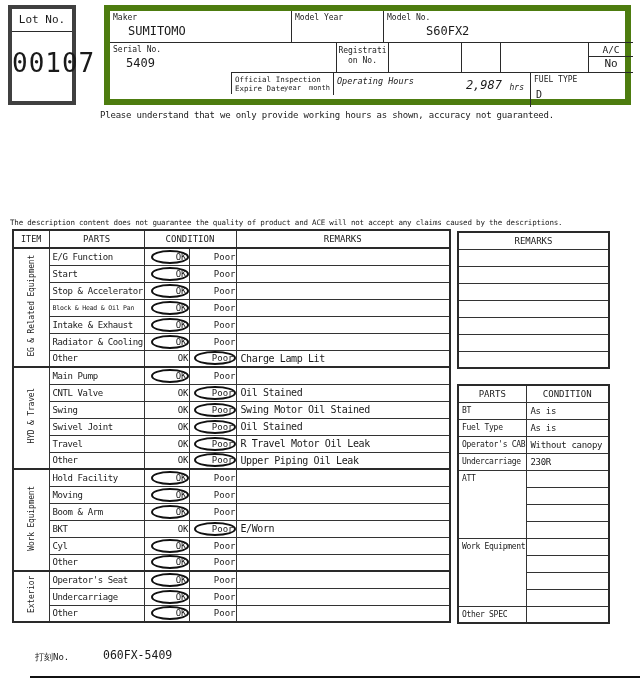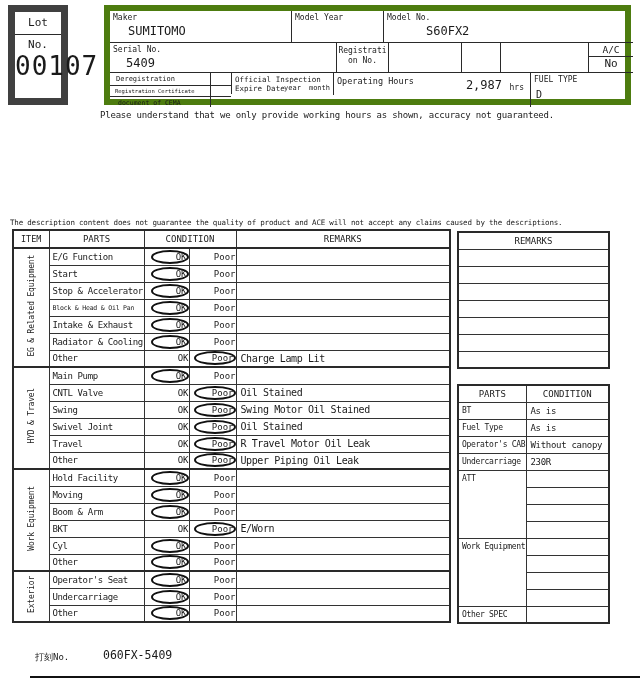--- a/index.html
+++ b/index.html
@@ -2,21 +2,21 @@
 <html><head>
 <meta charset="utf-8">
 <style>
   * { margin:0; padding:0; box-sizing:border-box; }
   html,body { background:#fff; }
   .page {
     position:relative; width:640px; height:680px; background:#ffffff;
     font-family:"DejaVu Sans Mono", monospace; color:#1a1a1a; overflow:hidden;
   }
   
-  .lot-box { position:absolute; left:8px; top:5px; width:60px; height:100px; border:7px solid #404040; }
+  .lot-box { position:absolute; left:8px; top:5px; width:68px; height:100px; border:4px solid #404040; }
   .lot-label { height:23px; line-height:22px; border-bottom:1px solid #2a2a2a; text-align:center; font-size:11px; }
   .lot-value { text-align:center; font-size:26px; letter-spacing:1px; margin-top:16px; }
   
   .hdr { position:absolute; left:104px; top:5px; width:527px; height:100px; border:6px solid #4d7c0f; }
   .hc { position:absolute; overflow:hidden; }
   .bl { border-left:1px solid #2a2a2a; }
   .bt { border-top:1px solid #2a2a2a; }
   .cell-label { position:absolute; left:3px; top:2px; font-size:8px; white-space:nowrap; }
   .cell-value { position:absolute; font-size:12px; white-space:nowrap; }
   .reg-cell { font-size:8px; text-align:center; line-height:1.3; padding-top:3px; }
@@ -92,43 +92,29 @@
       <span>Registrati on No.</span>
     </div>
     <div class="hc bl bt" style="left:278px;top:31px;width:73px;height:30px;"></div>
     <div class="hc bl bt" style="left:351px;top:31px;width:39px;height:30px;"></div>
     <div class="hc bl bt" style="left:390px;top:31px;width:88px;height:30px;"></div>
     <div class="hc bl bt" style="left:478px;top:31px;width:45px;height:30px;">
       <div class="ac-top">A/C</div>
       <div class="ac-bot">No</div>
     </div>
 
-    <div class="hc bt" style="left:0;top:61px;width:121px;height:35px;">
-      <div class="dereg-row">
-        <span class="dereg-t1">Deregistration</span>
-        <span class="chk"></span>
-      </div>
-      <div class="dereg-row">
-        <span class="dereg-t2">Registration Certificate</span>
-        <span class="chk"></span>
-      </div>
-      <div class="dereg-row">
-        <span class="dereg-t3">document of CEMA</span>
-        <span class="chk"></span>
-      </div>
-    </div>
     <div class="hc bl bt" style="left:121px;top:61px;width:102px;height:22px;">
       <span class="cell-label" style="font-size:7.5px;line-height:1.2;">
         <span>Official Inspection</span><br>
         <span>Expire Date</span>
       </span>
       <span class="ym" style="left:52px;">year</span>
       <span class="ym" style="right:3px;">month</span>
     </div>
-    <div class="hc bl bt" style="left:223px;top:61px;width:197px;height:23px;">
+    <div class="hc bl bt" style="left:223px;top:61px;width:197px;height:23px;font-style:italic;">
       <span class="cell-label" style="top:3px;font-size:8.5px;">Operating Hours</span>
       <span class="cell-value" style="right:28px;top:5px;">2,987</span>
       <span class="unit" style="right:6px;top:10px;">hrs</span>
       <span class="cell-label" style="top:21px;font-size:8.5px;">Mileage</span>
       <span class="unit" style="right:6px;top:24px;">km</span>
     </div>
     <div class="hc bl bt" style="left:420px;top:61px;width:103px;height:35px;">
       <span class="cell-label">FUEL TYPE</span>
       <span class="cell-value" style="left:5px;top:16px;font-size:10px;">D</span>
     </div>

